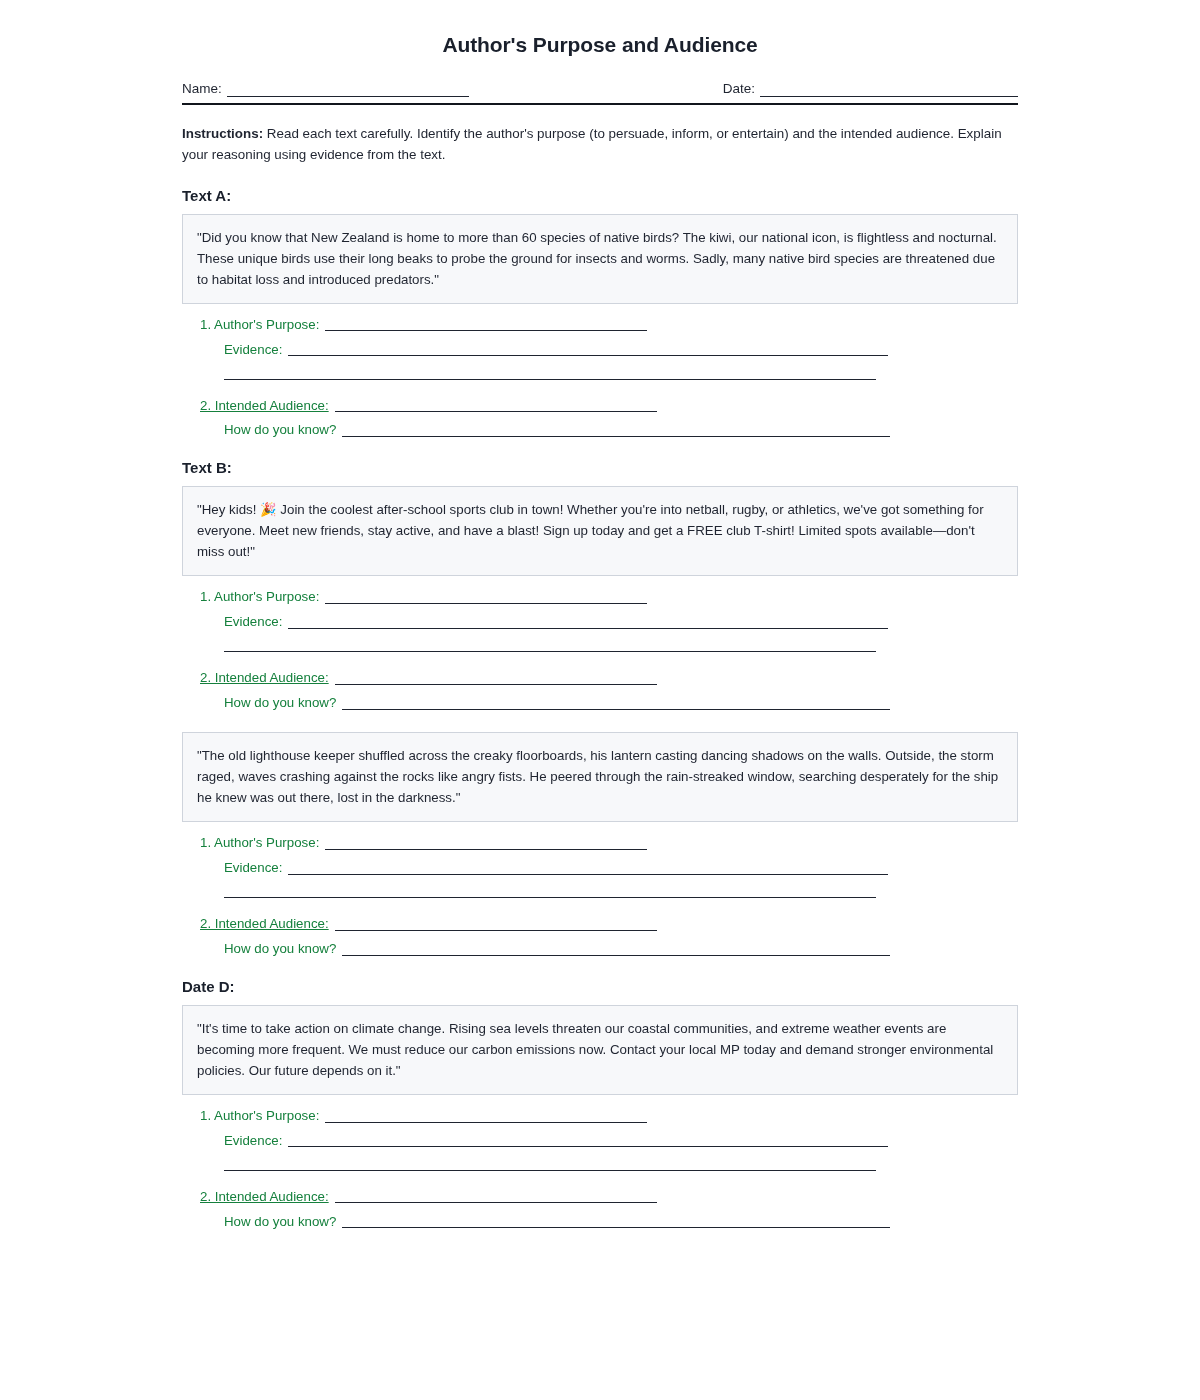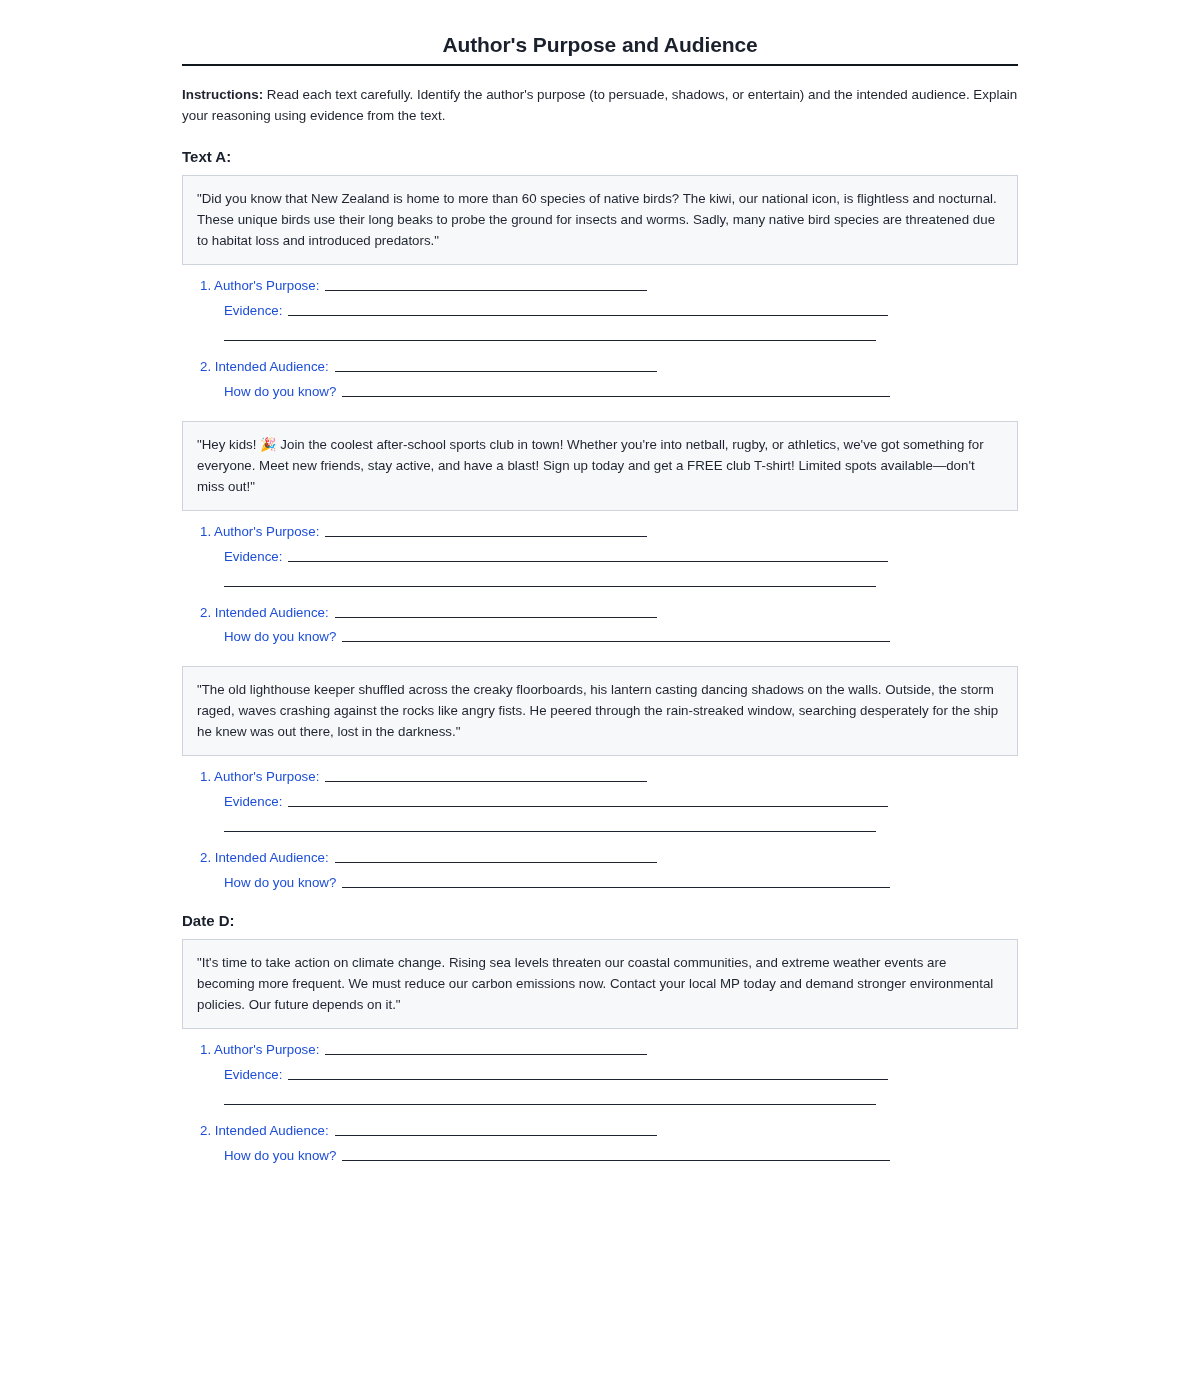--- a/index.html
+++ b/index.html
@@ -69,54 +69,64 @@
     border: 1px solid #cfd4dc;
     padding: 12px 14px 13px 14px;
     font-size: 13.3px;
     line-height: 1.58;
     color: #1f2430;
   }
   
   .questions { margin-top: 13px; padding-left: 18px; }
   .qrow {
     display: flex;
-    align-items: flex-start;
+    align-items: center;
     font-size: 13.3px;
-    color: #1d4ed8;
+    color: #15803d;
     line-height: 1.2;
     margin-bottom: 9px;
   }
   .qrow .qlabel { white-space: nowrap; padding-right: 6px; }
   .qrow .blank {
     display: inline-block;
     border-bottom: 1.3px solid #1f2430;
     height: 13px;
   }
   .sub { padding-left: 24px; }
   .blank-purpose   { width: 322px; }
   .blank-evidence  { width: 600px; }
   .blank-cont      { width: 652px; }
   .blank-audience  { width: 322px; }
   .blank-how       { width: 548px; }
   .cont-row { padding-left: 24px; margin-bottom: 11px; }
-  .q2-row { margin-top: 18px; }
+  .q2-row { margin-top: 18px; text-decoration: underline; }
 </style>
 </head>
 <body>
 
 <div class="page">
 
   <h1 class="sheet-title">Author's Purpose and Audience</h1>
 
+  <div class="idrow">
+    <div class="idfield">
+      <span class="lbl">Name:</span>
+      <span class="rule name-rule"></span>
+    </div>
+    <div class="idfield">
+      <span class="lbl">Date:</span>
+      <span class="rule date-rule"></span>
+    </div>
+  </div>
 
   <hr class="header-hr">
 
   <p class="instructions">
     <b>Instructions:</b>
-    <span>Read each text carefully. Identify the author's purpose (to persuade, shadows, or entertain) and the intended audience. Explain your reasoning using evidence from the text.</span>
+    <span>Read each text carefully. Identify the author's purpose (to persuade, inform, or entertain) and the intended audience. Explain your reasoning using evidence from the text.</span>
   </p>
 
   <div id="sections-container">
   <div class="section">
     <div class="section-heading">Text A:</div>
     <div class="passage">"Did you know that New Zealand is home to more than 60 species of native birds? The kiwi, our national icon, is flightless and nocturnal. These unique birds use their long beaks to probe the ground for insects and worms. Sadly, many native bird species are threatened due to habitat loss and introduced predators."</div>
     <div class="questions">
       <div class="qrow">
         <span class="qlabel">1. Author's Purpose:</span>
         <span class="blank blank-purpose"></span>
@@ -133,20 +143,21 @@
         <span class="blank blank-audience"></span>
       </div>
       <div class="qrow sub">
         <span class="qlabel">How do you know?</span>
         <span class="blank blank-how"></span>
       </div>
     </div>
   </div>
 
   <div class="section">
+    <div class="section-heading">Text B:</div>
     <div class="passage">"Hey kids! 🎉 Join the coolest after-school sports club in town! Whether you're into netball, rugby, or athletics, we've got something for everyone. Meet new friends, stay active, and have a blast! Sign up today and get a FREE club T-shirt! Limited spots available—don't miss out!"</div>
     <div class="questions">
       <div class="qrow">
         <span class="qlabel">1. Author's Purpose:</span>
         <span class="blank blank-purpose"></span>
       </div>
       <div class="qrow sub">
         <span class="qlabel">Evidence:</span>
         <span class="blank blank-evidence"></span>
       </div>

